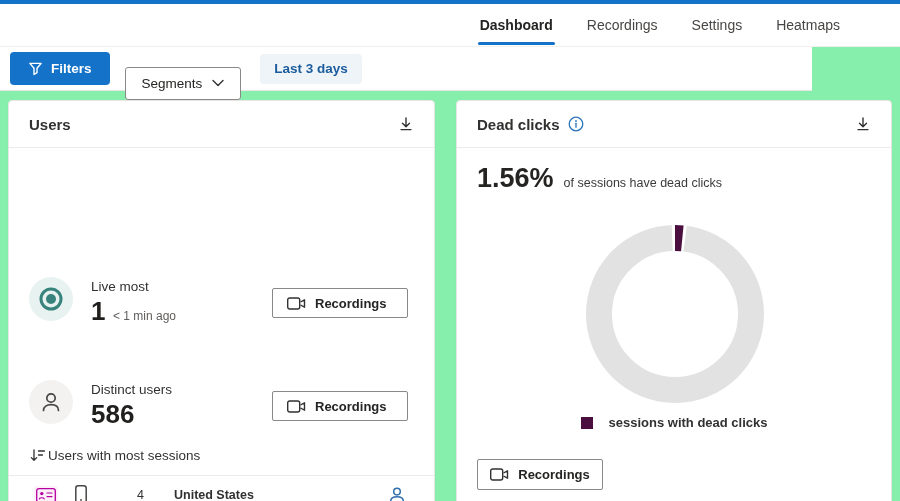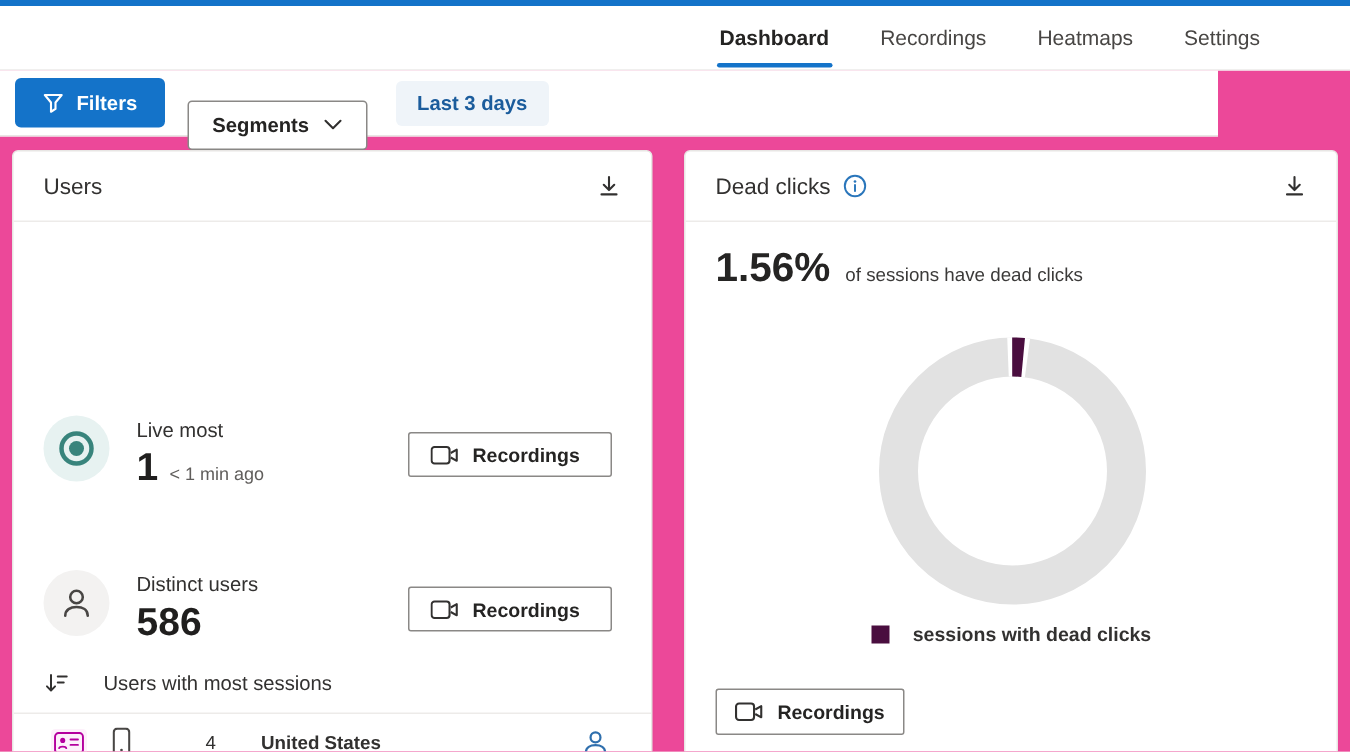--- a/index.html
+++ b/index.html
@@ -1,52 +1,52 @@
 <!DOCTYPE html>
 <html><head>
 <meta charset="utf-8">
 <style>
   * { margin:0; padding:0; box-sizing:border-box; }
   html,body { width:900px; height:501px; }
   body { font-family:"Liberation Sans", sans-serif; background:#faf9f8; color:#323130; }
-  #app { position:relative; width:900px; height:501px; overflow:hidden; background:#ec4899; }
+  #app { position:relative; width:900px; height:501px; overflow:hidden; background:#86efac; }
 
   
   .top-strip { position:absolute; left:0; top:0; width:900px; height:4px; }
 
   
   .nav { position:absolute; left:0; top:4px; width:900px; height:43px; background:#fff; border-bottom:1px solid #f0efee; display:flex; justify-content:flex-end; align-items:stretch; padding-right:58px; }
   .nav-tabs { display:flex; gap:30px; }
   .tab { display:flex; align-items:center; font-size:14px; color:#484644; cursor:pointer; position:relative; padding:0 2px; }
   .tab.active { color:#252423; font-weight:700; }
   .tab.active .tab-underline { position:absolute; left:0; right:0; bottom:1px; height:3px; border-radius:2px; }
 
   
   .toolbar { position:absolute; left:0; top:47px; width:812px; height:44px; background:#fff; border-bottom:1px solid #e8e6e4; display:flex; align-items:center; padding-left:10px; gap:15px; }
   .btn-filters { display:flex; align-items:center; gap:8px; color:#fff; font-size:13.5px; font-weight:700; border:none; border-radius:4px; height:33px; padding:0 18px; cursor:pointer; }
-  .btn-segments { display:flex; align-items:center; gap:10px; background:#fff; color:#252423; font-size:13.5px; font-weight:700; border:1px solid #8a8886; border-radius:3px; height:33px; padding:0 16px; cursor:pointer;margin-top:29px; }
+  .btn-segments { display:flex; align-items:center; gap:10px; background:#fff; color:#252423; font-size:13.5px; font-weight:400; border:1px solid #8a8886; border-radius:3px; height:33px; padding:0 16px; cursor:pointer;margin-top:29px; }
   .chip-date { display:flex; align-items:center; background:#eff4f9; color:#1b5c9c; font-size:13.5px; font-weight:600; border-radius:4px; height:30px; padding:0 14px; margin-left:4px; cursor:pointer; }
 
   
   .card { position:absolute; background:#fff; border:1px solid #e8e6e4; border-radius:4px 4px 0 0; box-shadow:0 1px 2px rgba(0,0,0,.04); overflow:hidden; }
   .card-users { left:8px; top:100px; width:427px; height:420px; }
   .card-dead  { left:456px; top:100px; width:436px; height:420px; }
   .card-header { height:47px; display:flex; align-items:center; padding:0 20px; border-bottom:1px solid #edebe9; }
-  .card-title { font-size:15px; font-weight:400; color:#323130; }
+  .card-title { font-size:15px; font-weight:700; color:#323130; }
   .icon-download { margin-left:auto; cursor:pointer; display:flex; }
 
   
   .metric-row { position:absolute; left:0; width:100%; }
   .metric-icon { position:absolute; left:20px; width:44px; height:44px; border-radius:50%; display:flex; align-items:center; justify-content:center; }
   .metric-label { position:absolute; left:82px; top:2px; font-size:13.5px; color:#323130; }
   .metric-value { position:absolute; left:82px; top:19px; font-size:26px; font-weight:700; color:#201f1e; }
   .metric-ago { position:absolute; left:104px; top:32px; font-size:12px; color:#605e5c; }
   .btn-recordings { position:absolute; display:flex; align-items:center; gap:9px; background:#fff; border:1px solid #8a8886; border-radius:2px; height:30px; padding:0 14px; font-size:13px; font-weight:600; color:#252423; cursor:pointer; font-family:"Liberation Sans",sans-serif; }
 
-  .section-head { position:absolute; left:20px; top:347px; display:flex; gap:23px; font-size:13.5px; color:#323130; }
+  .section-head { position:absolute; left:20px; top:347px; display:flex; gap:2px; font-size:13.5px; color:#323130; }
   .rows-wrap { position:absolute; left:0; top:374px; width:100%; border-top:1px solid #edebe9; }
   .u-row { position:relative; height:38px; border-bottom:1px solid #f3f2f1; cursor:pointer; }
   .badge { position:absolute; left:25px; top:10px; width:24px; height:18px; border-radius:3px; display:flex; align-items:center; justify-content:center; }
   .u-phone { position:absolute; left:66px; top:9px; display:flex; }
   .u-count { position:absolute; left:128px; top:12px; font-size:12.5px; color:#323130; }
   .u-country { position:absolute; left:165px; top:12px; font-size:12.5px; color:#323130;font-weight:bold; }
   .u-person { position:absolute; right:28px; top:10px; display:flex; cursor:pointer; }
 
   
   .stat-line { position:absolute; left:20px; top:62px; display:flex; align-items:baseline; gap:10px; }
@@ -69,24 +69,24 @@
   <div class="nav">
     <div class="nav-tabs">
       <div class="tab active">
         <span>Dashboard</span>
         <span class="tab-underline" style="background: rgb(20, 115, 201);"></span>
       </div>
       <div class="tab">
         <span>Recordings</span>
       </div>
       <div class="tab">
+        <span>Settings</span>
+      </div>
+      <div class="tab">
         <span>Heatmaps</span>
-      </div>
-      <div class="tab">
-        <span>Settings</span>
       </div>
     </div>
   </div>
 
   <div class="toolbar">
     <button class="btn-filters" style="background: rgb(20, 115, 201);">
       <span style="display:flex">
         <svg width="15" height="15" viewBox="0 0 16 16" fill="none">
             <path d="M2 2.5h12L9.6 7.8v4.6l-3.2 2V7.8L2 2.5z" stroke="#ffffff" stroke-width="1.5" stroke-linejoin="round"></path>
           </svg>

